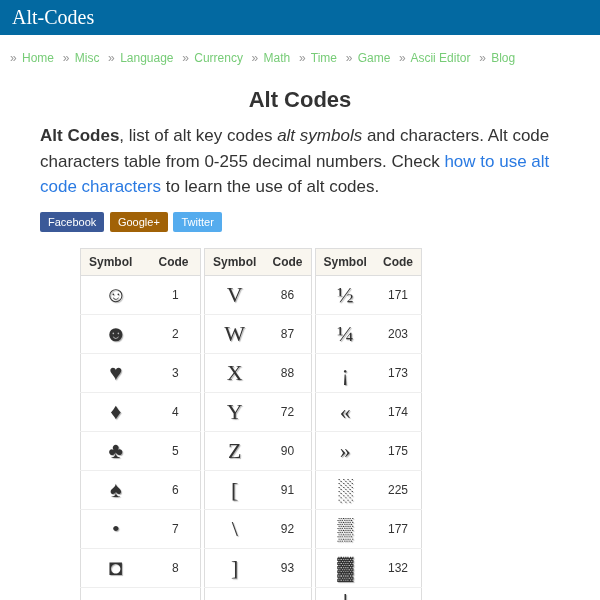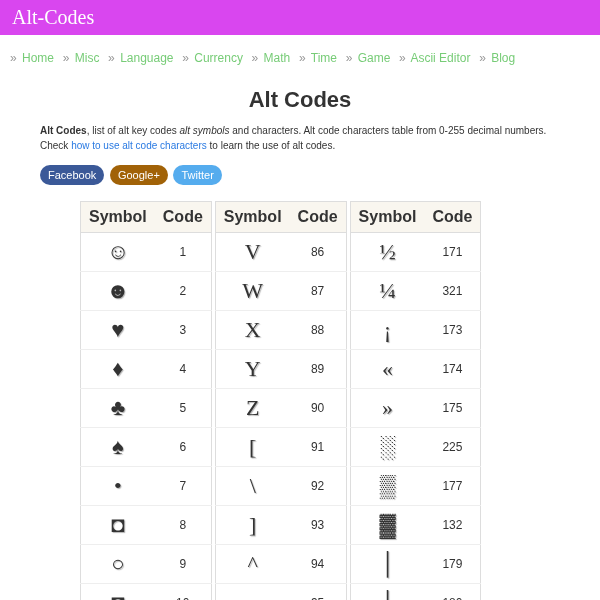--- a/index.html
+++ b/index.html
@@ -1,32 +1,32 @@
 <!DOCTYPE html>
 <html><head>
 <meta charset="utf-8">
 <style>
   * { margin: 0; padding: 0; box-sizing: border-box; }
   body { font-family: Verdana, Geneva, sans-serif; font-size: 13px; color: #333; background: #fff; }
-  .header { background: #d946ef; color: #fff; padding: 6px 12px; font-size: 20px; font-family: Georgia, serif; }
+  .header { background: #0369a1; color: #fff; padding: 6px 12px; font-size: 20px; font-family: Georgia, serif; }
   .breadcrumb { padding: 16px 8px; font-size: 12px; }
   .breadcrumb .sep { color: #999; margin: 0 2px; }
   .breadcrumb a { color: #7c7; text-decoration: none; }
   .container { max-width: 560px; margin: 0 auto; padding: 4px 20px 20px; }
   h1 { font-size: 22px; text-align: center; margin: 2px 0 10px; font-weight: 700; }
-  .intro { font-size: 10px; line-height: 1.5; margin-bottom: 12px; margin-top: 8px; }
+  .intro { font-size: 17px; line-height: 1.5; margin-bottom: 12px; margin-top: 8px; }
   .intro a { color: #2a7ae2; text-decoration: none; }
   .share { margin-bottom: 16px; }
-  .share-btn { display: inline-block; color: #fff; font-size: 11px; padding: 4px 8px; margin-right: 2px; border-radius: 10px; cursor: pointer; }
+  .share-btn { display: inline-block; color: #fff; font-size: 11px; padding: 4px 8px; margin-right: 2px; border-radius: 2px; cursor: pointer; }
   .fb { background: #3b5998; }
   .gp { background: #a16207; }
   .tw { background: #55acee; text-align: center; }
   .tables { display: flex; gap: 3px; margin-left: 40px; }
   table { border-collapse: collapse; background: #fff; border: 1px solid #ddd; }
-  th { background: #f9f6ef; font-size: 16px; padding: 6px 8px; text-align: left; border-bottom: 1px solid #ddd; }
+  th { background: #f9f6ef; font-size: 12px; padding: 6px 8px; text-align: left; border-bottom: 1px solid #ddd; }
   td { padding: 6px 8px; border-bottom: 1px solid #eee; font-size: 12px; }
   td.sym { text-align: center; width: 60px; font-size: 22px; font-family: Georgia, serif; text-shadow: 1px 1px 1px rgba(0,0,0,.3); }
   td.code { text-align: center; width: 40px; }
   .c1 td.sym { width: 70px; }
   .c1 td.code { width: 50px; }
 </style>
 </head>
 <body>
 
 <div class="header">
@@ -130,21 +130,21 @@
       <tr>
             <td class="sym">W</td>
             <td class="code">87</td>
           </tr>
       <tr>
             <td class="sym">X</td>
             <td class="code">88</td>
           </tr>
       <tr>
             <td class="sym">Y</td>
-            <td class="code">89</td>
+            <td class="code">72</td>
           </tr>
       <tr>
             <td class="sym">Z</td>
             <td class="code">90</td>
           </tr>
       <tr>
             <td class="sym">[</td>
             <td class="code">91</td>
           </tr>
       <tr>
@@ -171,21 +171,21 @@
           <tr>
             <th>Symbol</th>
             <th>Code</th>
           </tr>
       <tr>
             <td class="sym">½</td>
             <td class="code">171</td>
           </tr>
       <tr>
             <td class="sym">¼</td>
-            <td class="code">321</td>
+            <td class="code">203</td>
           </tr>
       <tr>
             <td class="sym">¡</td>
             <td class="code">173</td>
           </tr>
       <tr>
             <td class="sym">«</td>
             <td class="code">174</td>
           </tr>
       <tr>

